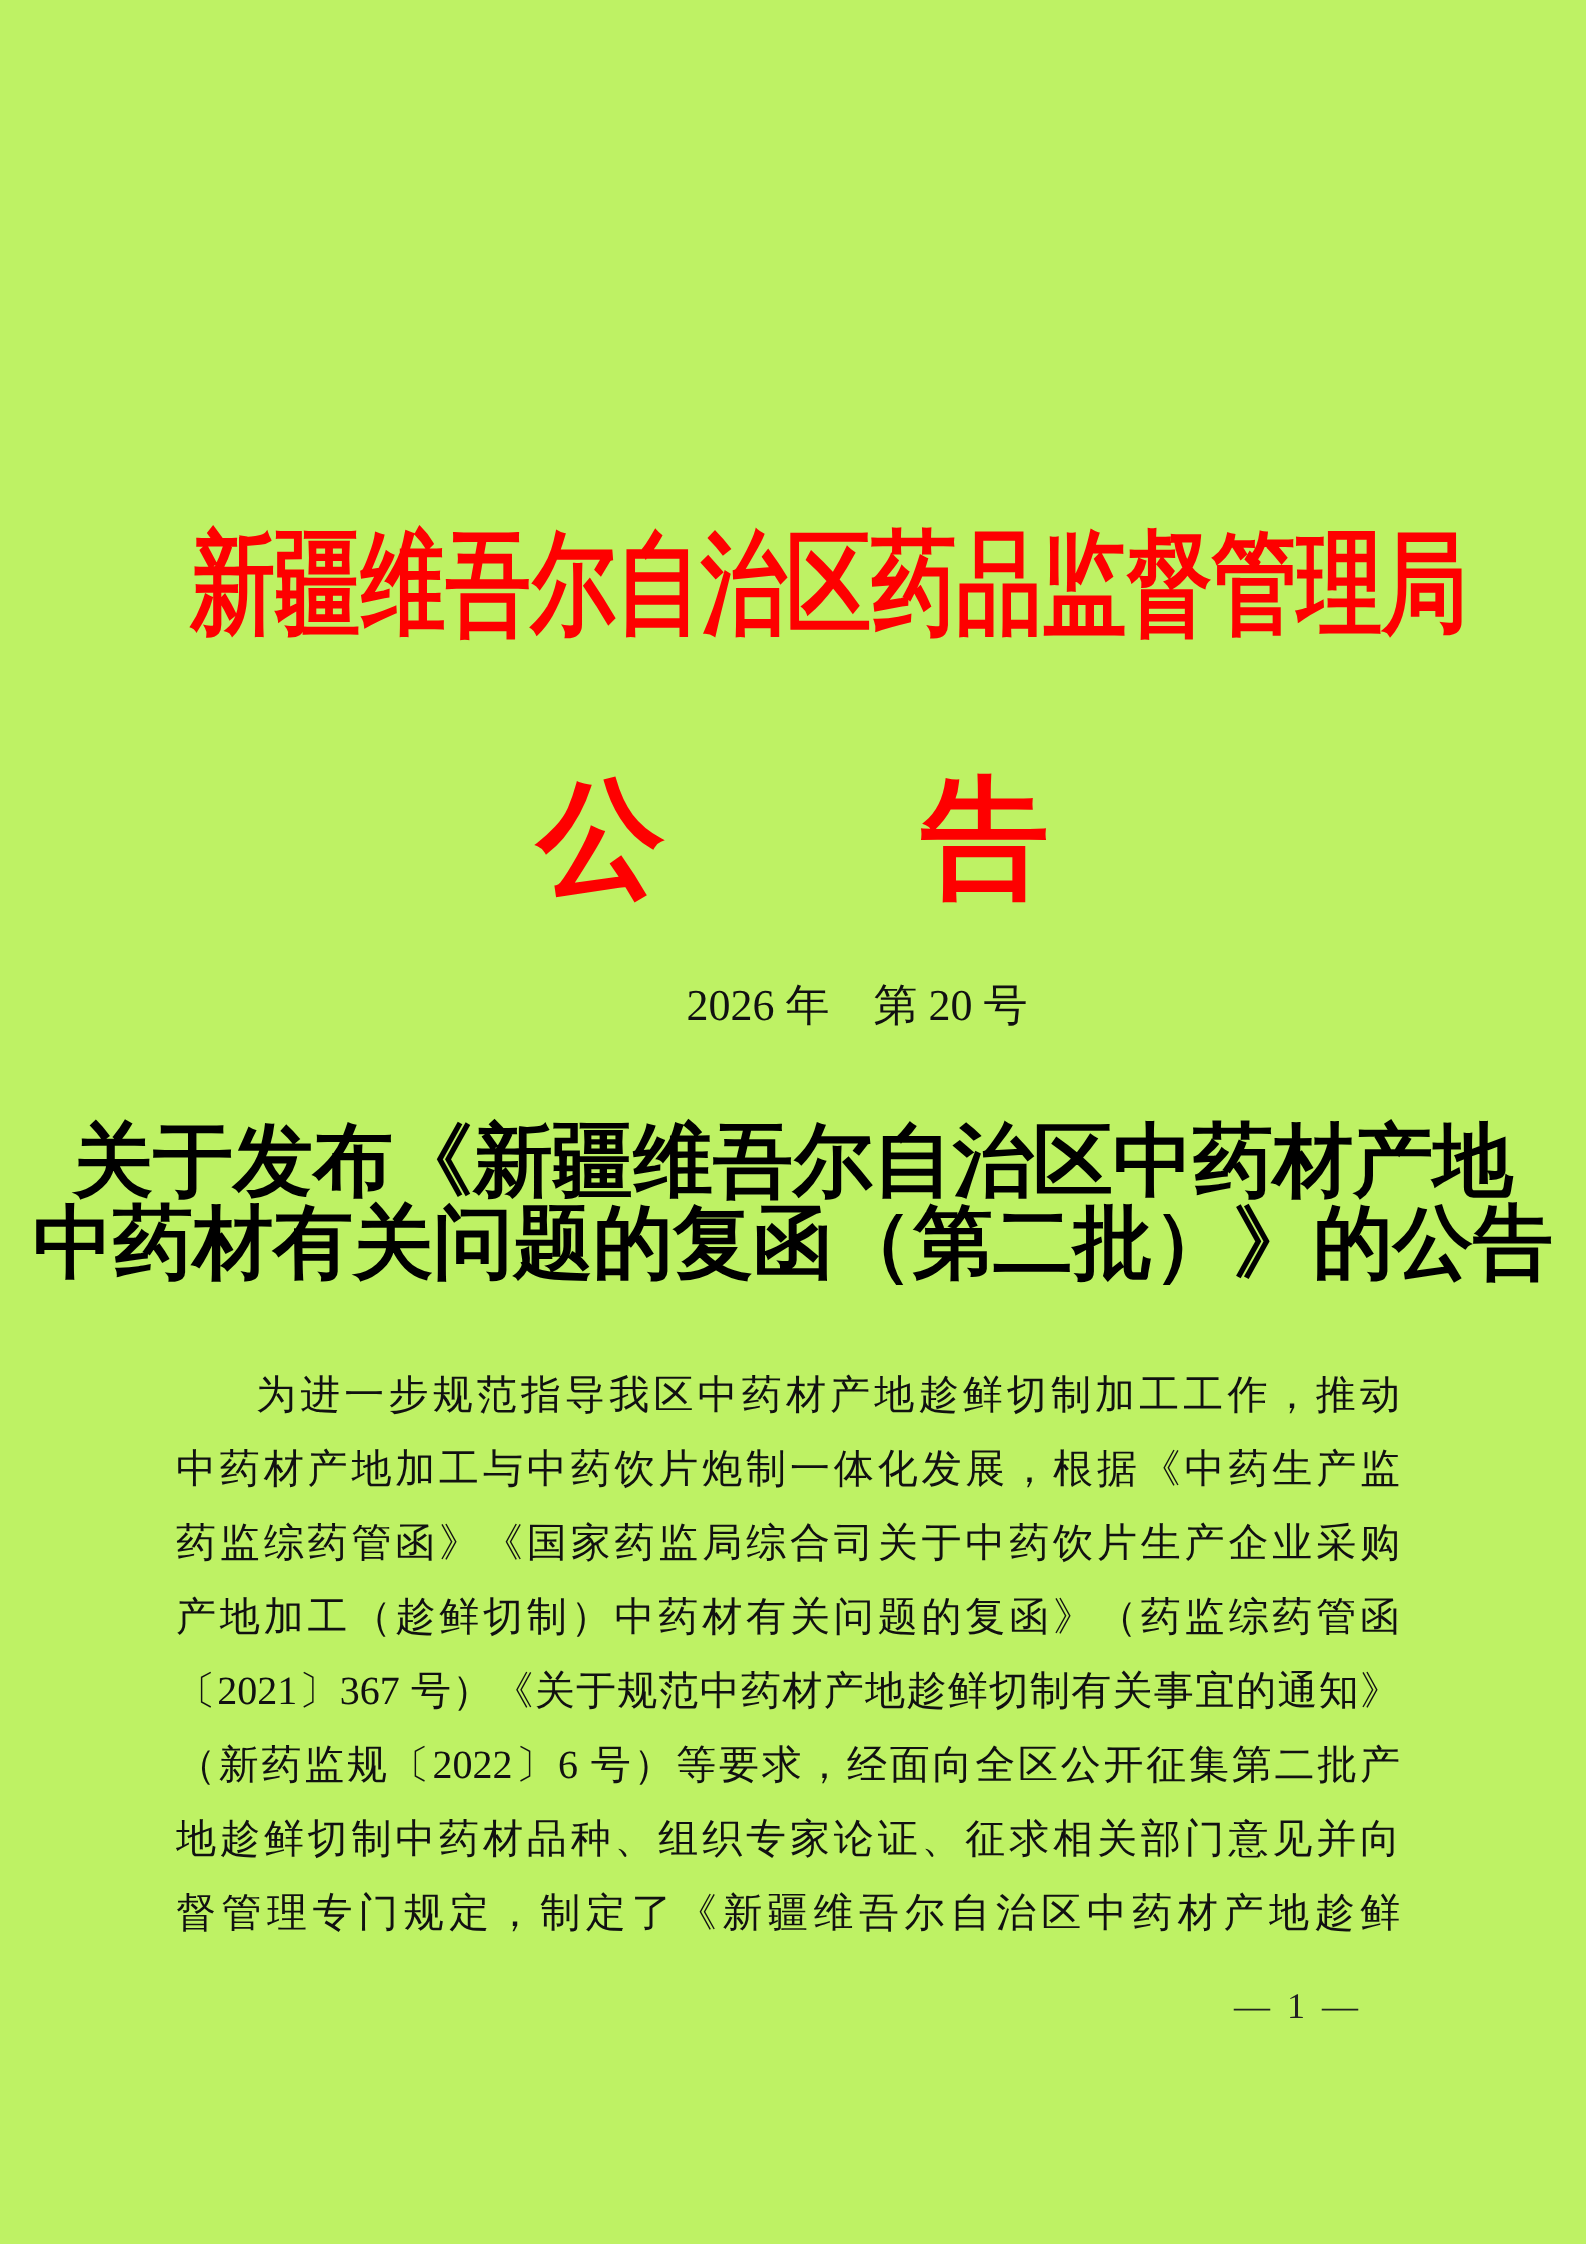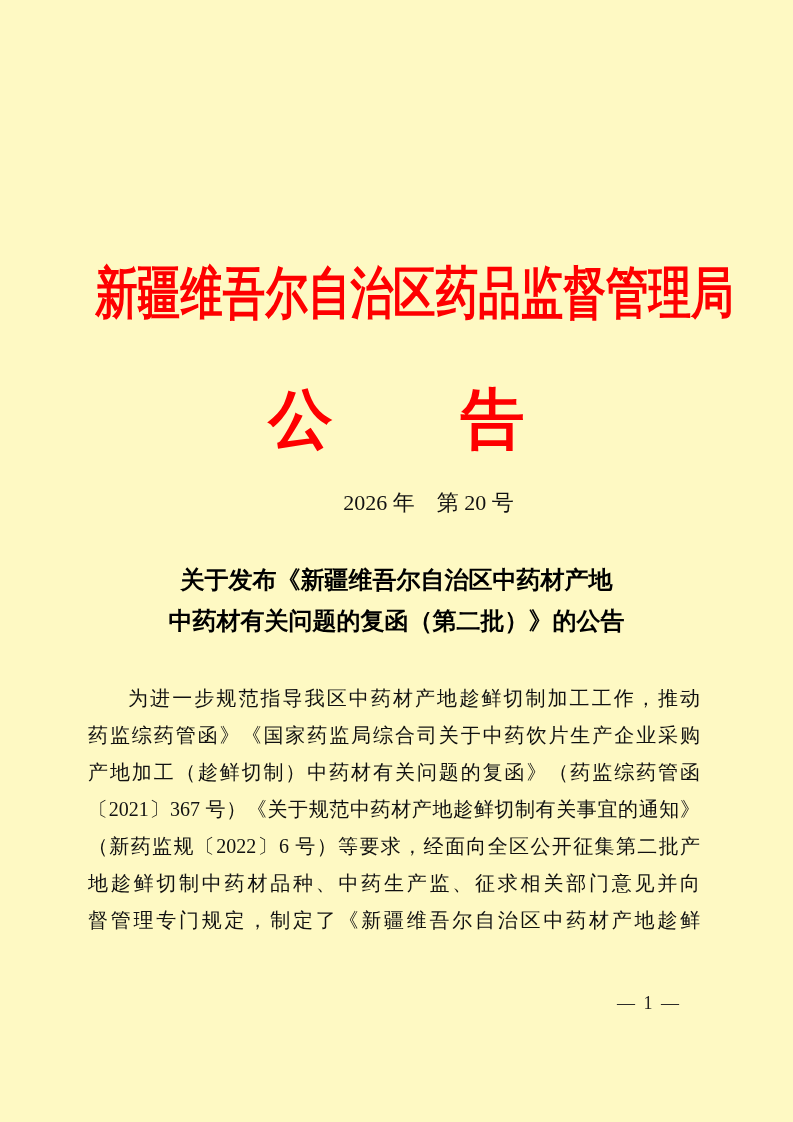--- a/index.html
+++ b/index.html
@@ -4,21 +4,21 @@
 <style>
   html, body {
     margin: 0;
     padding: 0;
     background: #ffffff;
   }
   .page {
     position: relative;
     width: 793px;
     height: 1122px;
-    background: #fef9c3;
+    background: #bef264;
     overflow: hidden;
     font-family: "Liberation Serif", serif;
     color: #000000;
   }
   .agency-title {
     position: absolute;
     top: 260px;
     left: 0;
     width: 100%;
     text-align: center;
@@ -54,21 +54,21 @@
     color: #111111;
     margin-left: 32px;
   }
   .doc-title {
     position: absolute;
     top: 560px;
     left: 0;
     width: 100%;
     text-align: center;
     font-weight: bold;
-    font-size: 24px;
+    font-size: 40px;
     line-height: 41px;
     color: #000000;
   }
   .body-text {
     position: absolute;
     top: 680px;
     left: 88px;
     width: 612px;
     font-size: 20px;
     line-height: 37px;
@@ -103,23 +103,24 @@
 
   <div class="issue-number">2026 年　第 20 号</div>
 
   <div class="doc-title">
     <div>关于发布《新疆维吾尔自治区中药材产地</div>
     <div>中药材有关问题的复函（第二批）》的公告</div>
   </div>
 
   <div class="body-text">
     <div class="body-line indent">为进一步规范指导我区中药材产地趁鲜切制加工工作，推动</div>
+    <div class="body-line">中药材产地加工与中药饮片炮制一体化发展，根据《中药生产监</div>
     <div class="body-line">药监综药管函》《国家药监局综合司关于中药饮片生产企业采购</div>
     <div class="body-line">产地加工（趁鲜切制）中药材有关问题的复函》（药监综药管函</div>
     <div class="body-line">〔2021〕367 号）《关于规范中药材产地趁鲜切制有关事宜的通知》</div>
     <div class="body-line">（新药监规〔2022〕6 号）等要求，经面向全区公开征集第二批产</div>
-    <div class="body-line">地趁鲜切制中药材品种、中药生产监、征求相关部门意见并向</div>
+    <div class="body-line">地趁鲜切制中药材品种、组织专家论证、征求相关部门意见并向</div>
     <div class="body-line">督管理专门规定，制定了《新疆维吾尔自治区中药材产地趁鲜</div>
   </div>
 
   <div class="page-number">— 1 —</div>
 
 </div>
 
 </body></html>

